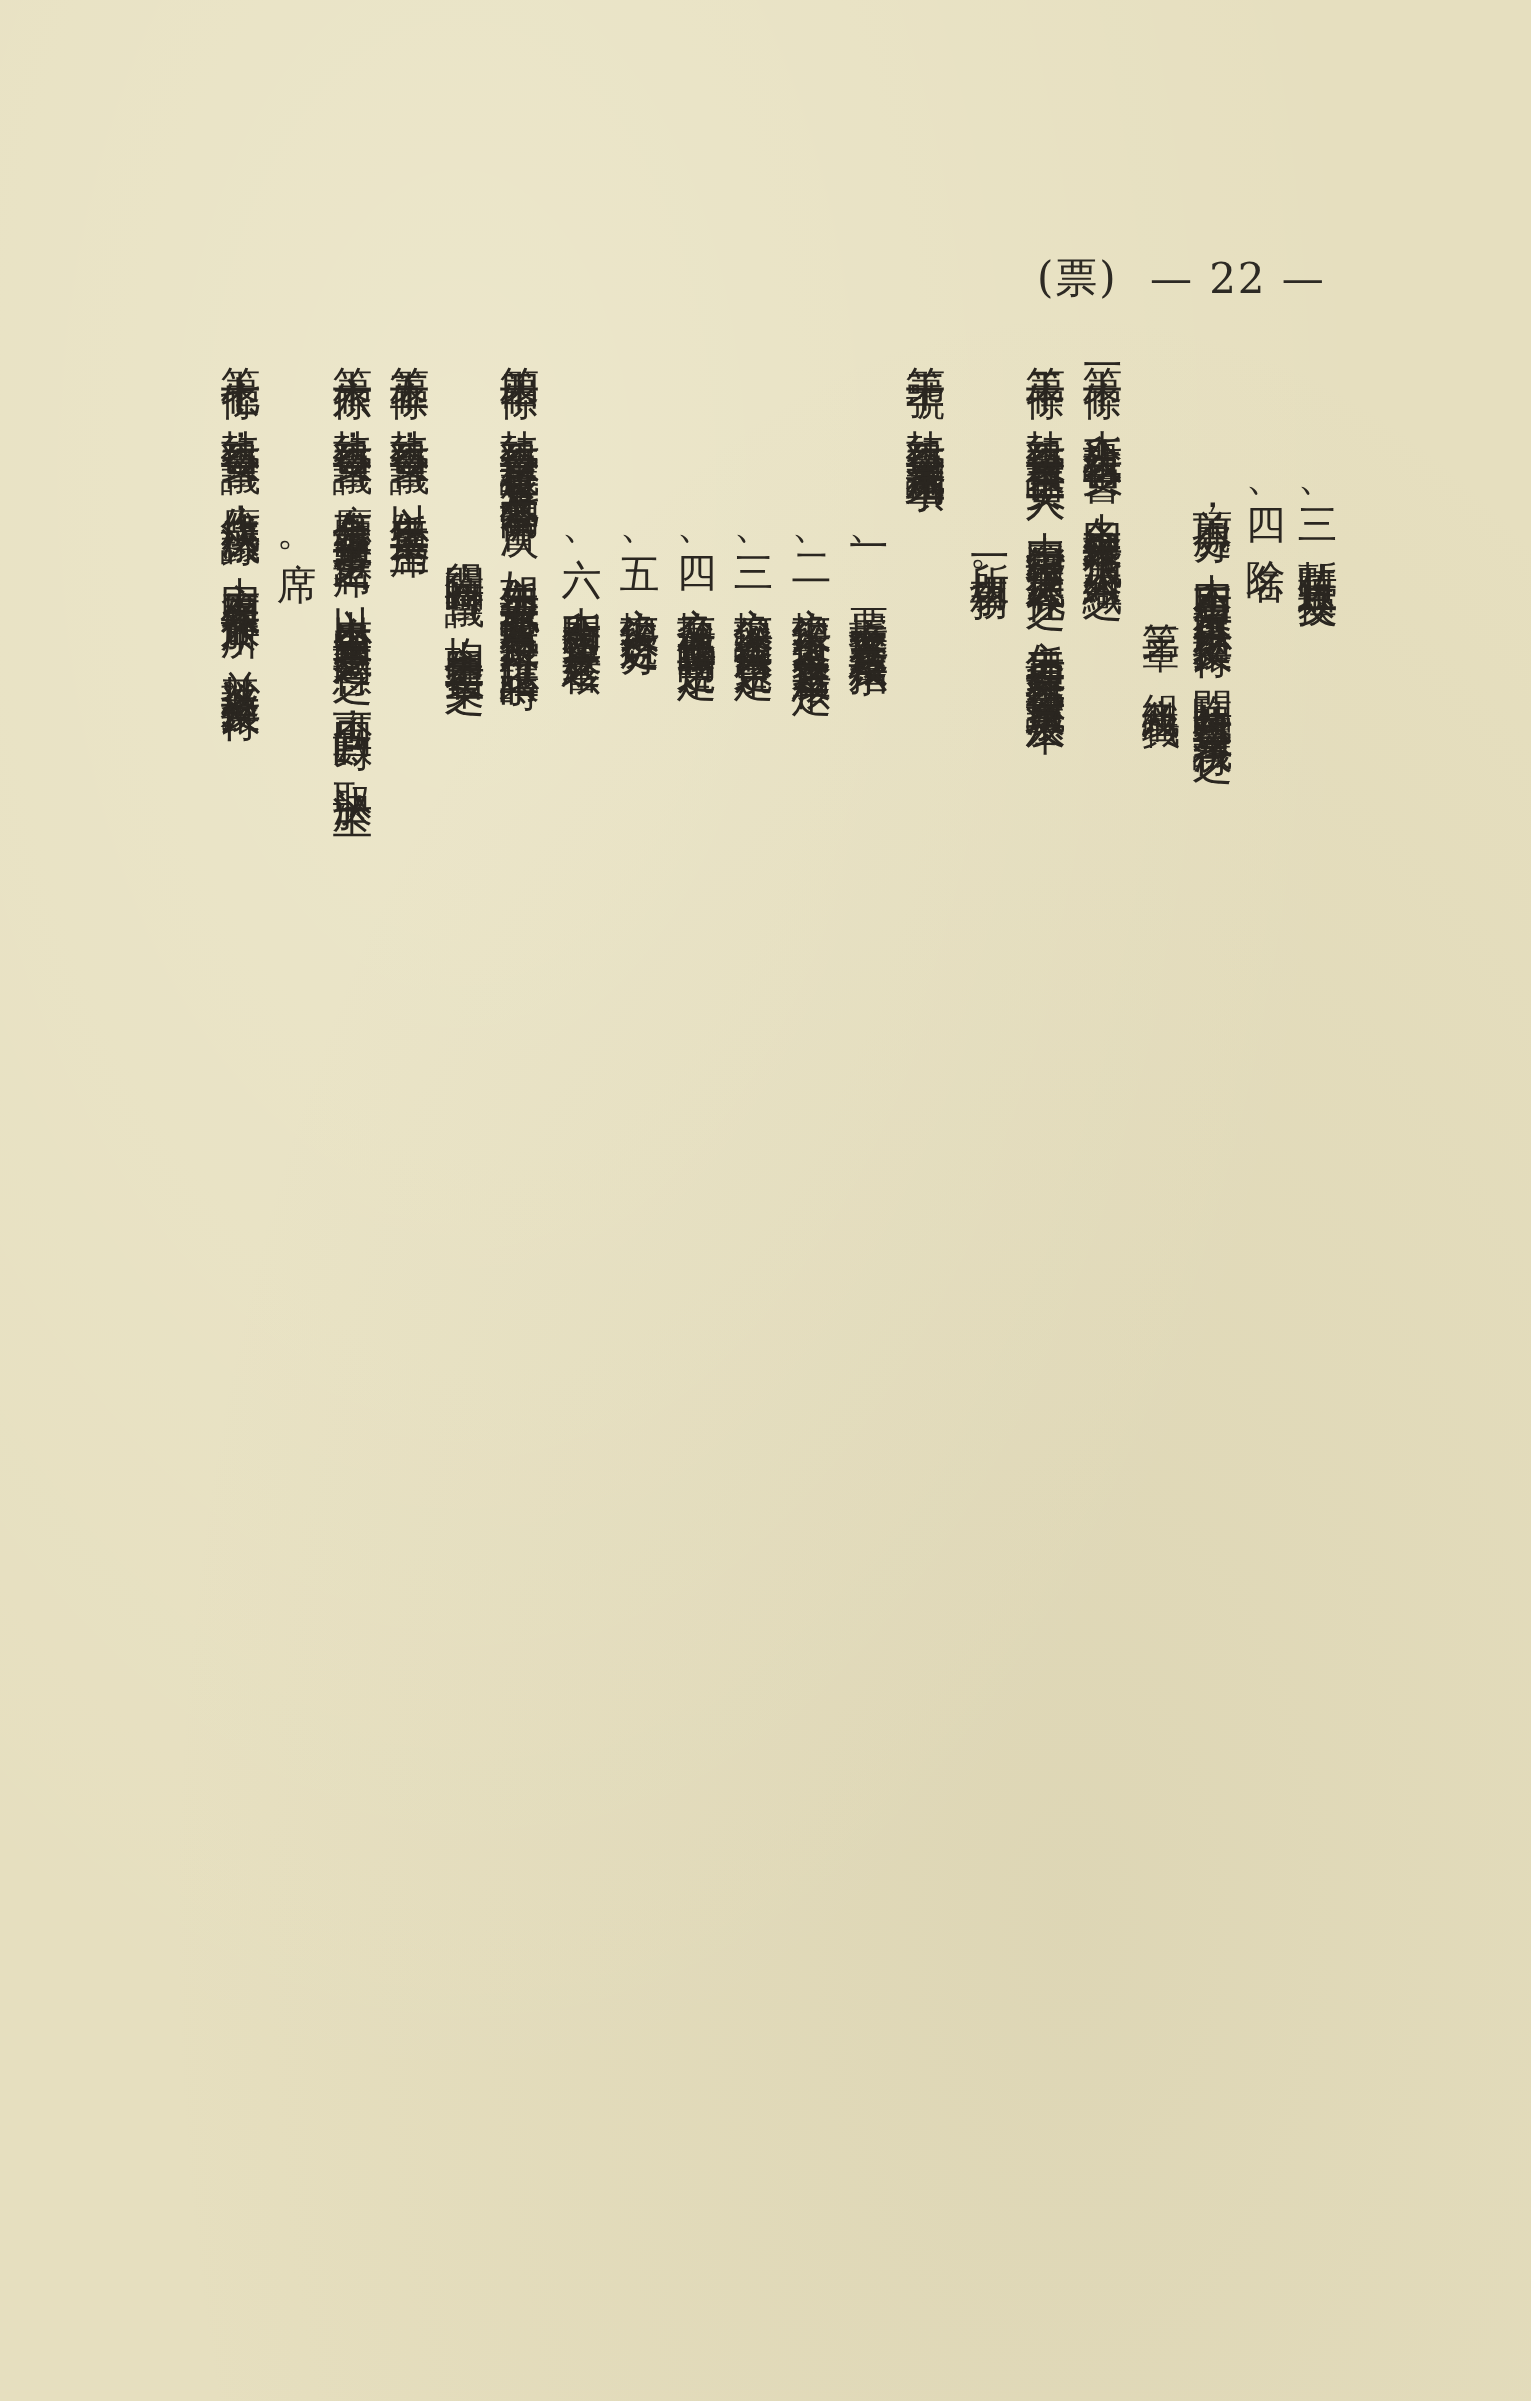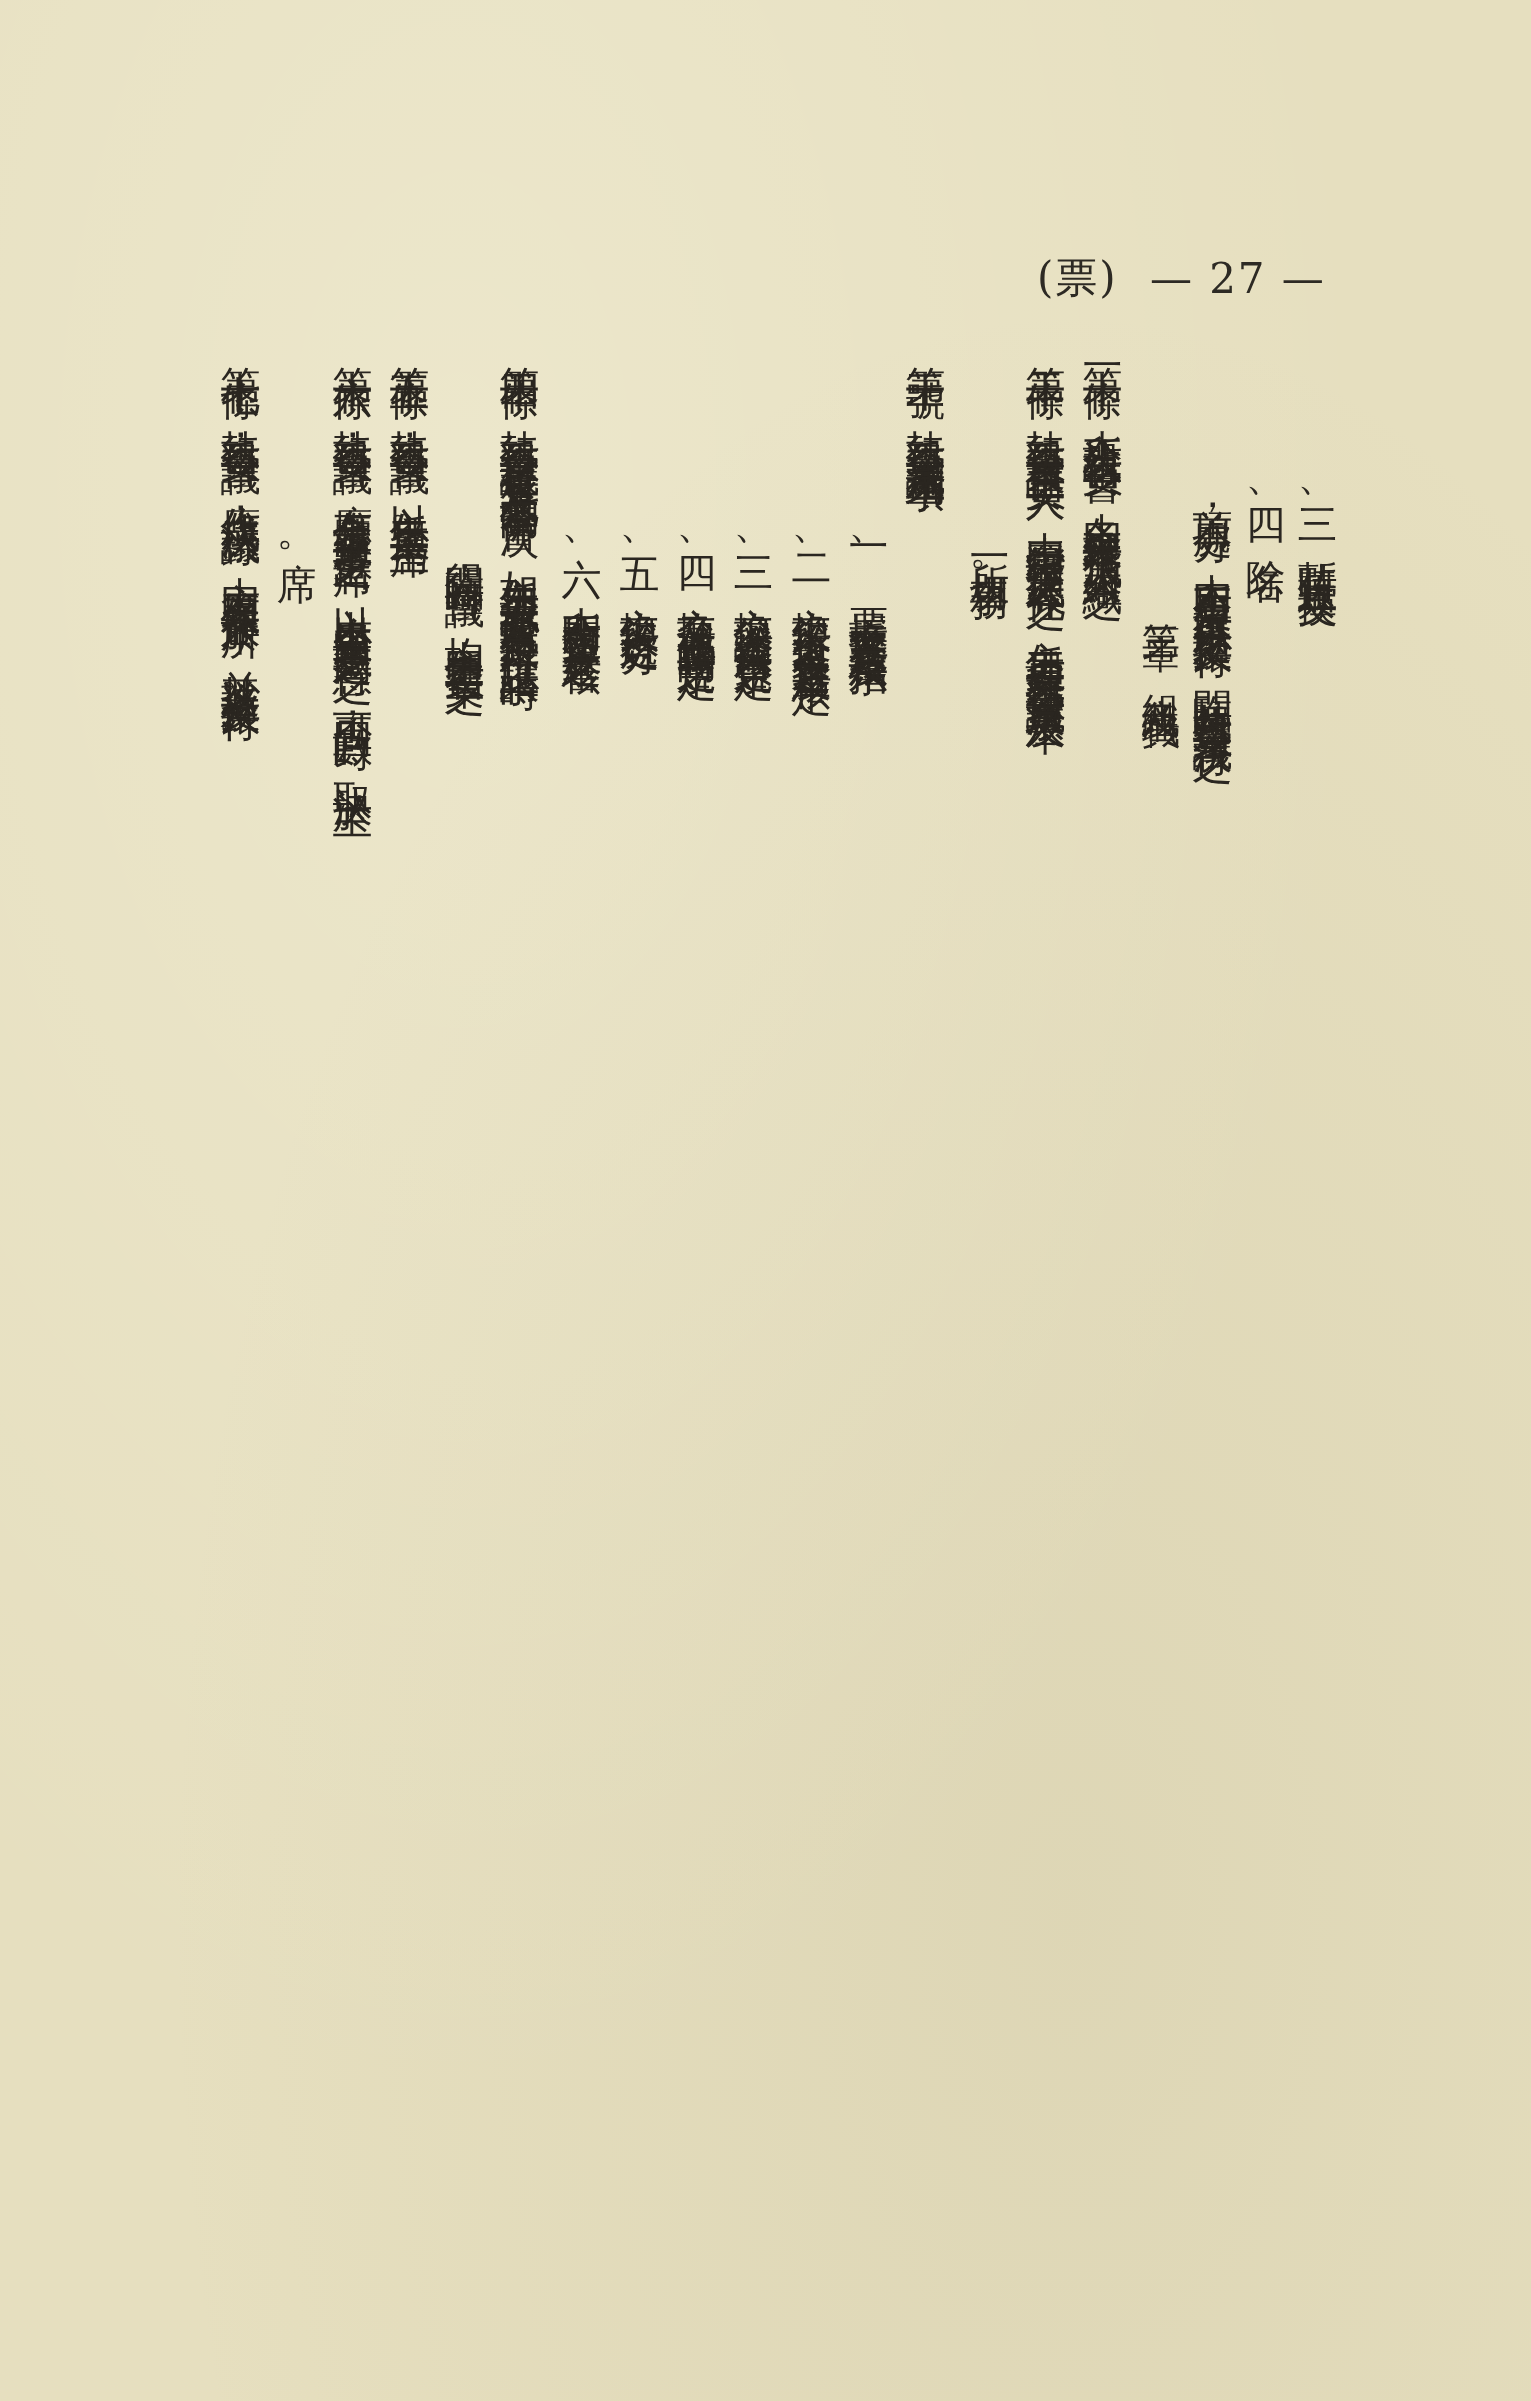--- a/index.html
+++ b/index.html
@@ -33,21 +33,21 @@
   .chapter { font-size: 38px; }
   .chapter .sp { display: inline-block; height: 57px; }
 </style>
 </head>
 <body>
 
 <div class="page">
 
   <div class="header">
     <span>(票)</span>
-    <span>— 27 —</span>
+    <span>— 22 —</span>
   </div>
 
   <div class="col" style="left:1295px; top:478px;">
     <span>三、暫時停止其交換</span>
   </div>
   <div class="col" style="left:1243px; top:478px;">
     <span>四、除名</span>
   </div>
   <div class="col" style="left:1190px; top:478px;">
     <span>前項處分，由本所召集違章行以外之交換銀行，開臨時執行委員會議決行之。</span>

